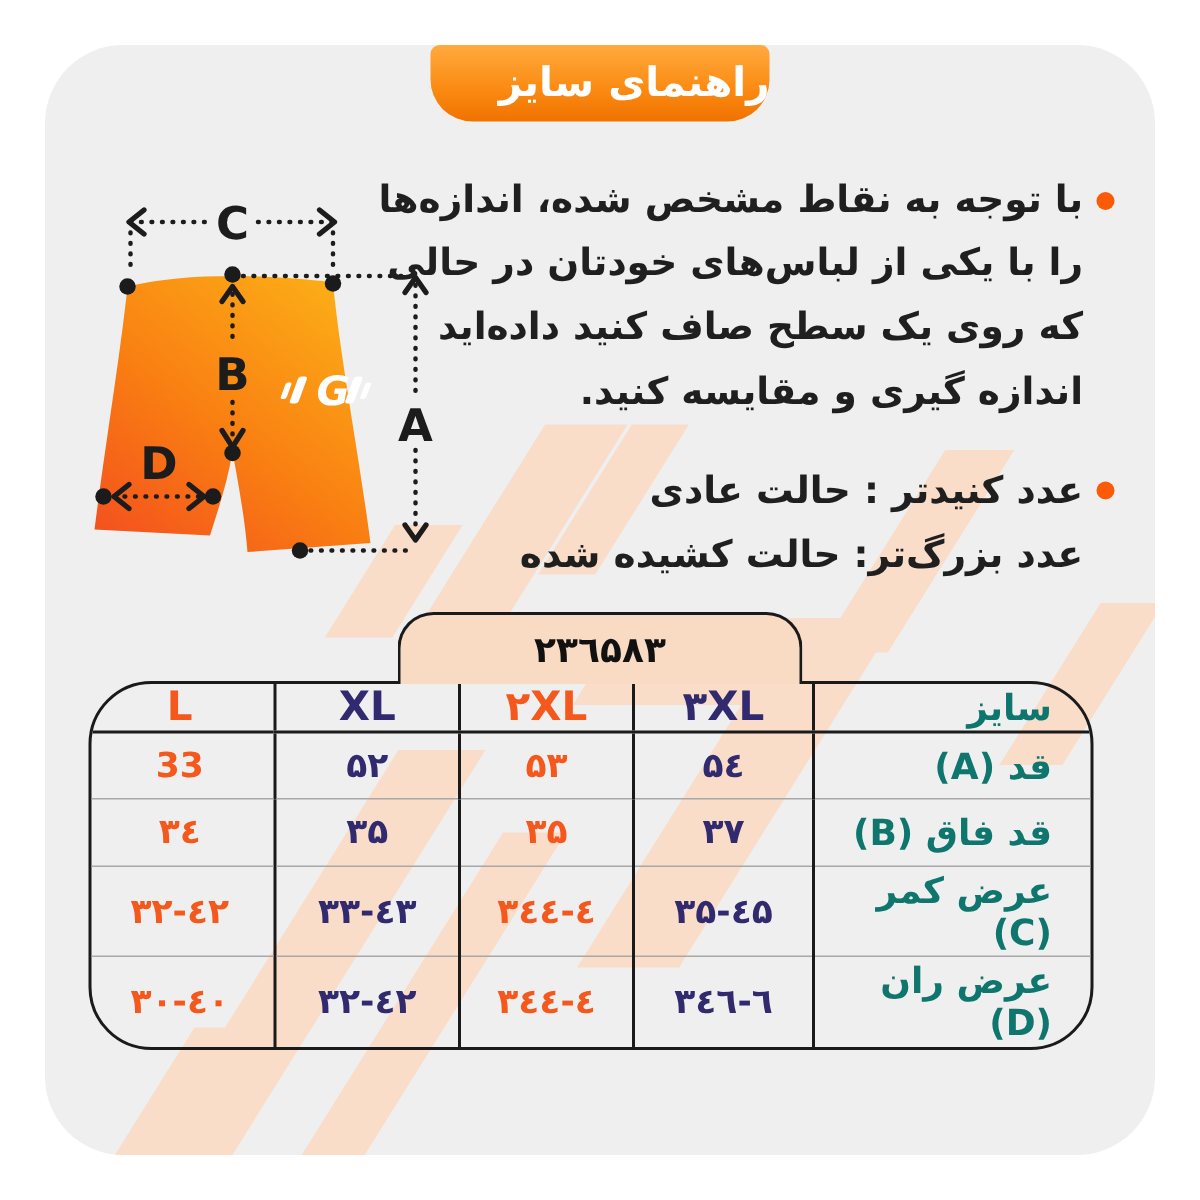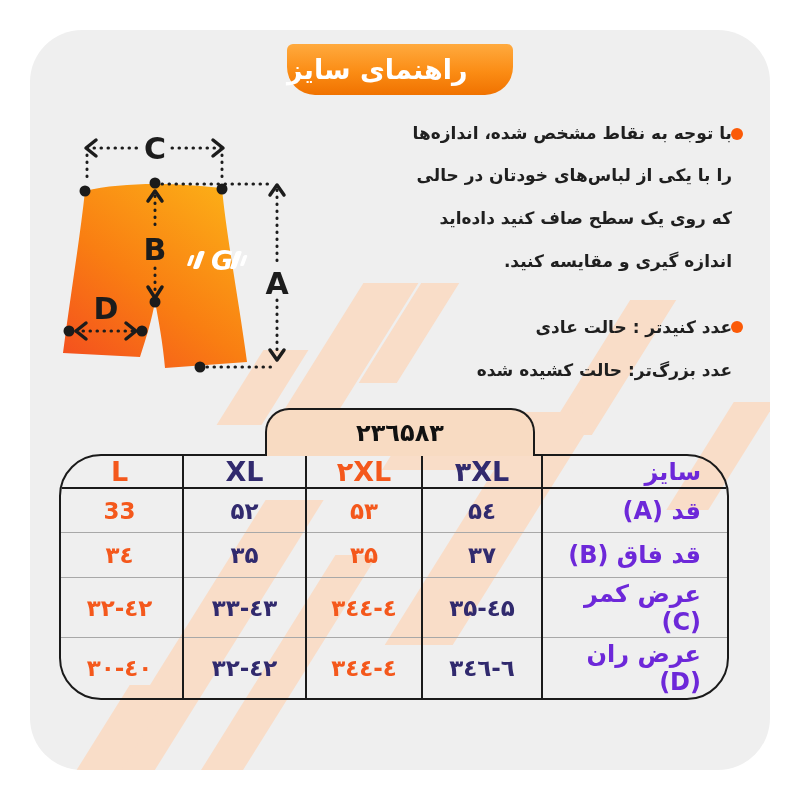--- a/index.html
+++ b/index.html
@@ -6,48 +6,48 @@
   *{box-sizing:border-box;font-family:"DejaVu Sans",sans-serif;}
   .stage{position:relative;width:800px;height:800px;background:#fff;overflow:hidden;}
 
   .card{position:absolute;left:30px;top:30px;width:740px;height:740px;
         background:#efefef;border-radius:52px;overflow:hidden;}
 
   
   .wm{position:absolute;background:#f9ddc8;}
   .sk{transform:skewX(-32deg);}
 
-  .badge{position:absolute;left:287px;top:44px;width:226px;height:51px;
+  .badge{position:absolute;left:287px;top:30px;width:226px;height:51px;
          background:linear-gradient(180deg,#ffaa3e 0%,#fb8c14 55%,#f07200 100%);
          border-radius:6px 6px 28px 28px;color:#fff;font-size:27px;font-weight:bold;
-         display:flex;align-items:center;justify-content:flex-end;direction:rtl;z-index:5;}
+         display:flex;align-items:center;justify-content:flex-start;direction:rtl;z-index:5;}
 
   .bullets{position:absolute;top:0;left:0;width:800px;z-index:4;direction:rtl;}
-  .b-line{position:absolute;right:68px;width:560px;text-align:right;direction:rtl;
-          font-size:17px;font-weight:bold;color:#1f1f1f;line-height:30px;}
+  .b-line{position:absolute;right:78px;width:560px;text-align:right;direction:rtl;
+          font-size:25px;font-weight:bold;color:#1f1f1f;line-height:30px;}
   .dot{position:absolute;width:12px;height:12px;border-radius:50%;background:#fb5a07;right:57px;}
 
   .diagram{position:absolute;left:50px;top:128px;z-index:3;}
 
   .code-box{position:absolute;left:265px;top:408px;width:270px;height:48px;z-index:4;
             background:#f8dbc2;border:2.5px solid #1a1a1a;border-bottom:none;
             border-radius:24px 24px 0 0;display:flex;align-items:center;justify-content:center;
             gap:10px;direction:rtl;font-size:24px;font-weight:bold;color:#111;}
 
   .table-wrap{position:absolute;left:59px;top:454px;width:670px;height:246px;z-index:3;
               border:2.5px solid #1a1a1a;border-radius:42px;direction:rtl;overflow:hidden;}
   table.size{width:100%;height:100%;border-collapse:collapse;table-layout:fixed;direction:rtl;}
   table.size td,table.size th{padding:0;vertical-align:middle;}
   table.size tr{height:20%;}
   table.size th,table.size td{border-right:2.5px solid #1a1a1a;}
   table.size th:first-child,table.size td:first-child{border-right:none;}
   table.size thead th{border-bottom:2.5px solid #1a1a1a;}
   table.size tbody tr td{border-bottom:1px solid #a8a8a8;}
   table.size tbody tr:last-child td{border-bottom:none;}
-  .label-cell{text-align:right;padding-right:26px !important;font-size:24px;font-weight:bold;color:#6d28d9;direction:rtl;}
+  .label-cell{text-align:right;padding-right:26px !important;font-size:24px;font-weight:bold;color:#0f766e;direction:rtl;}
   .size-cell{text-align:center;font-size:27px;font-weight:bold;direction:ltr;}
   .val-cell{text-align:center;font-size:23px;font-weight:bold;direction:ltr;}
   .c-orange{color:#f4581c;}
   .c-navy{color:#312a6e;margin-top:42px;}
 
   .footer{position:absolute;left:0;top:719px;width:800px;text-align:center;direction:rtl;
           font-size:21px;color:#2d2d2d;z-index:3;font-weight:normal;}
 </style>
 </head>
 <body>

